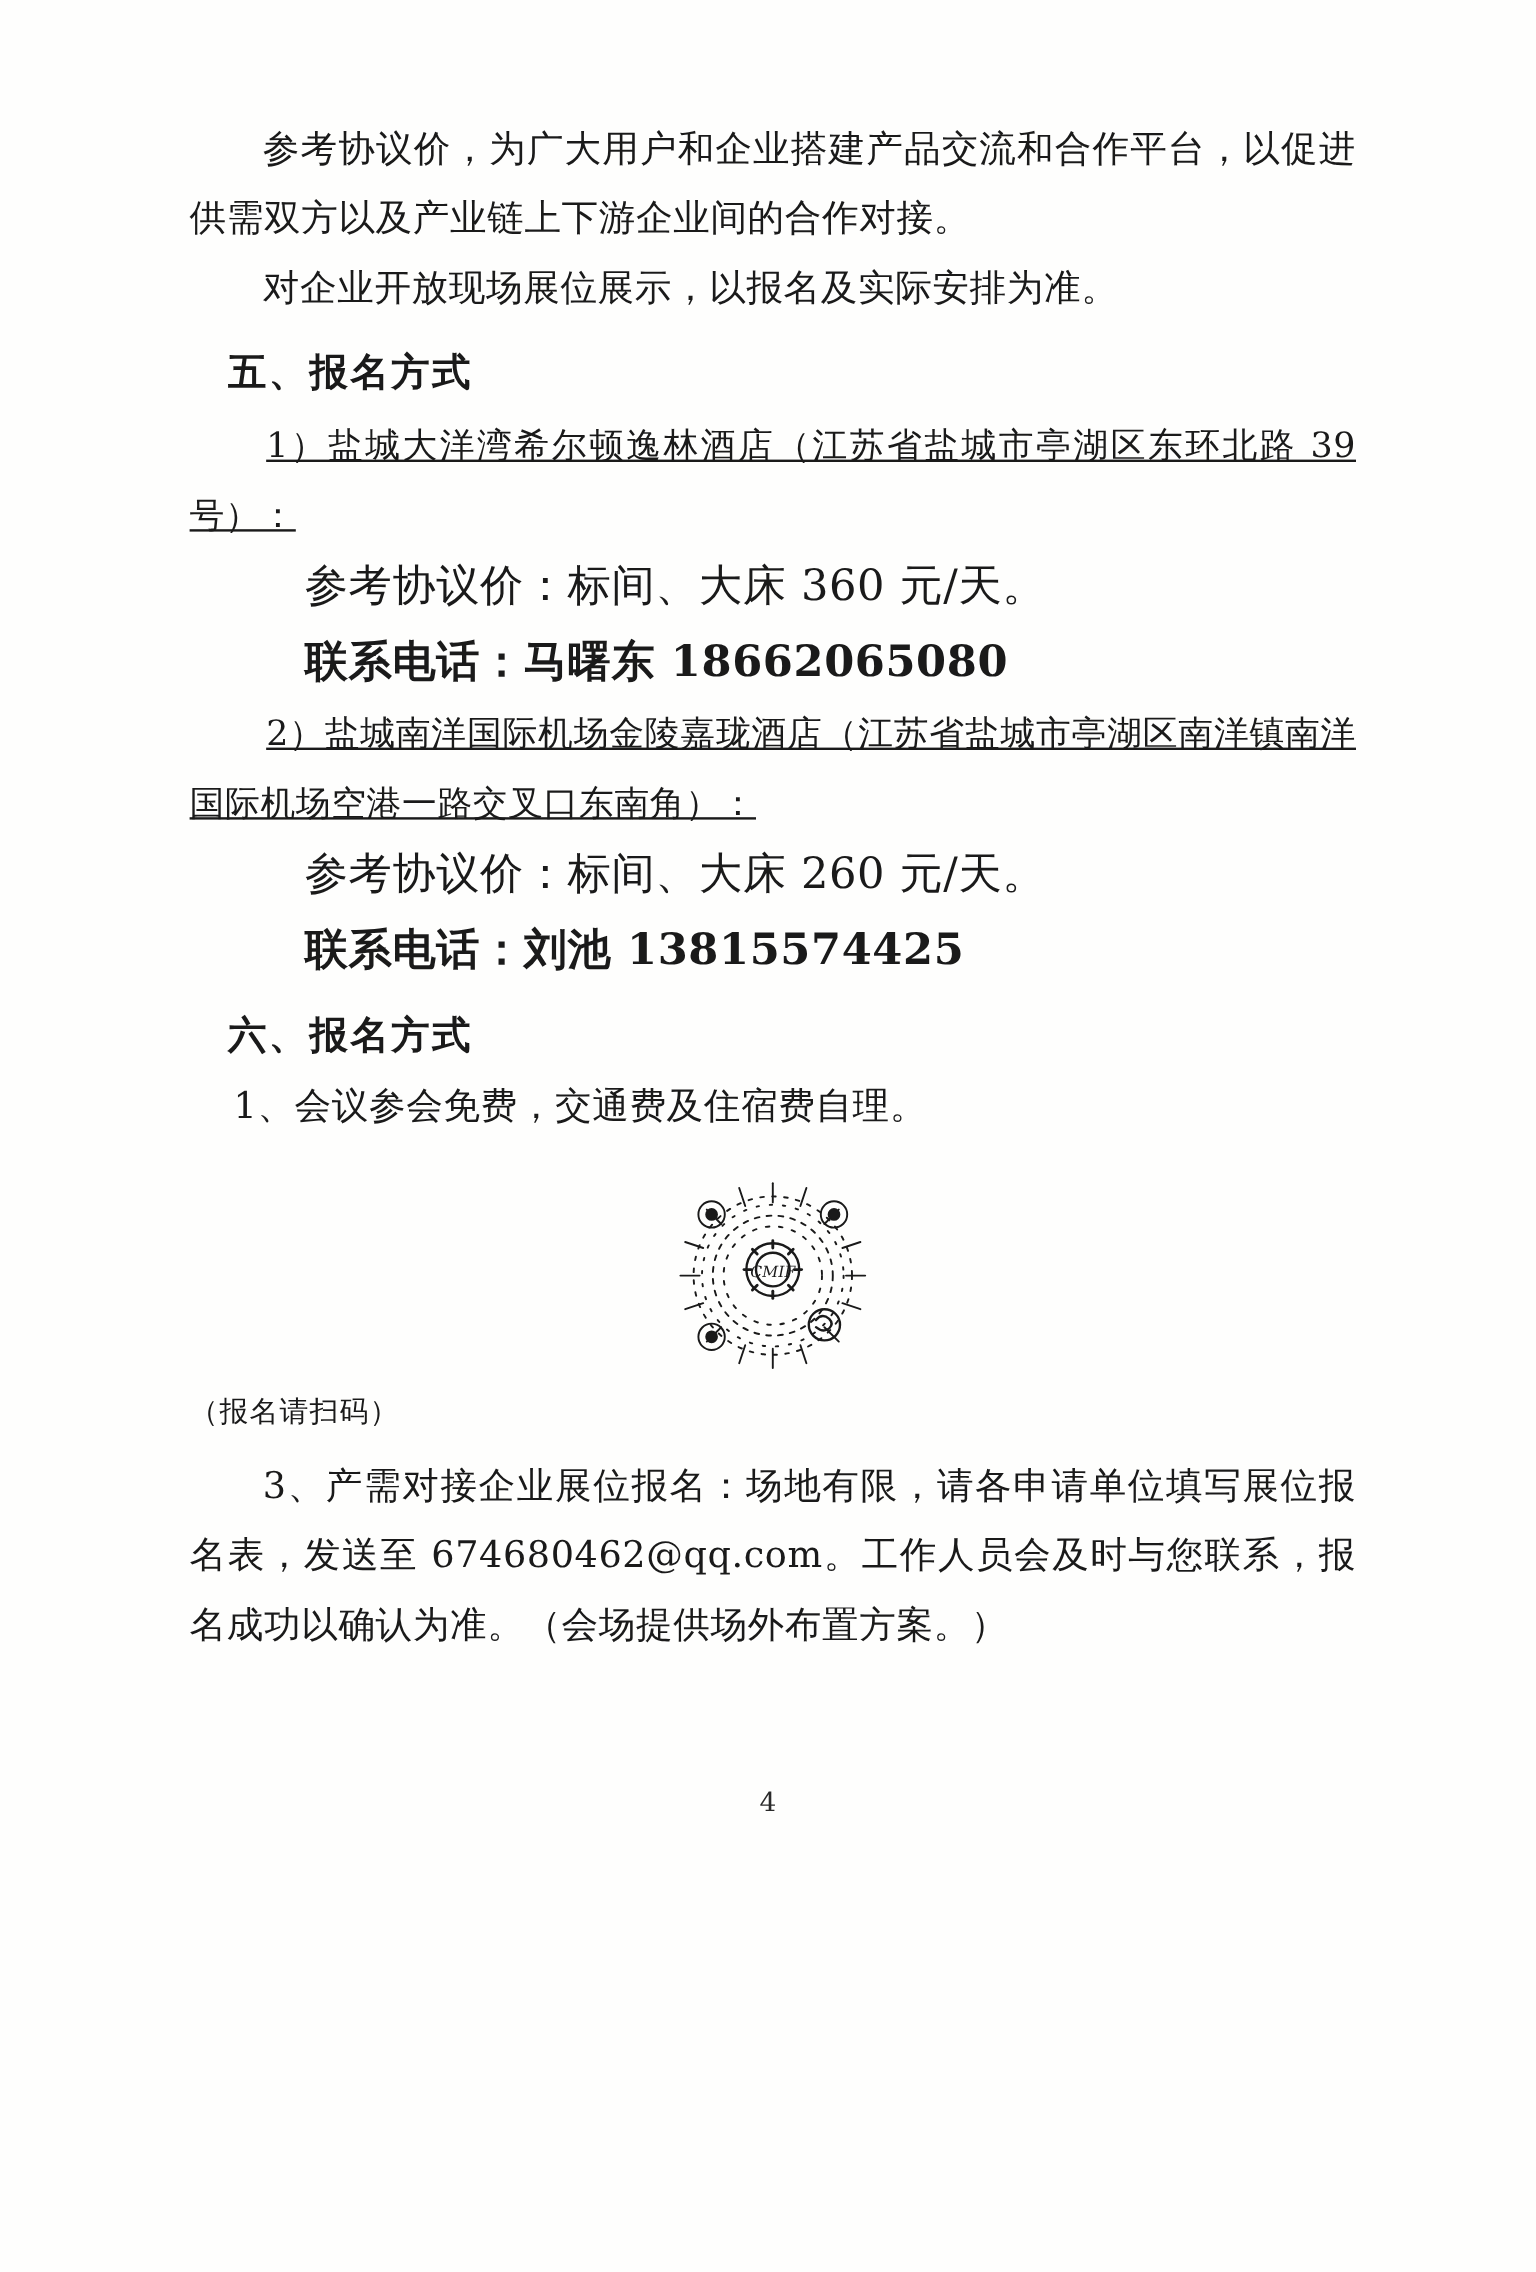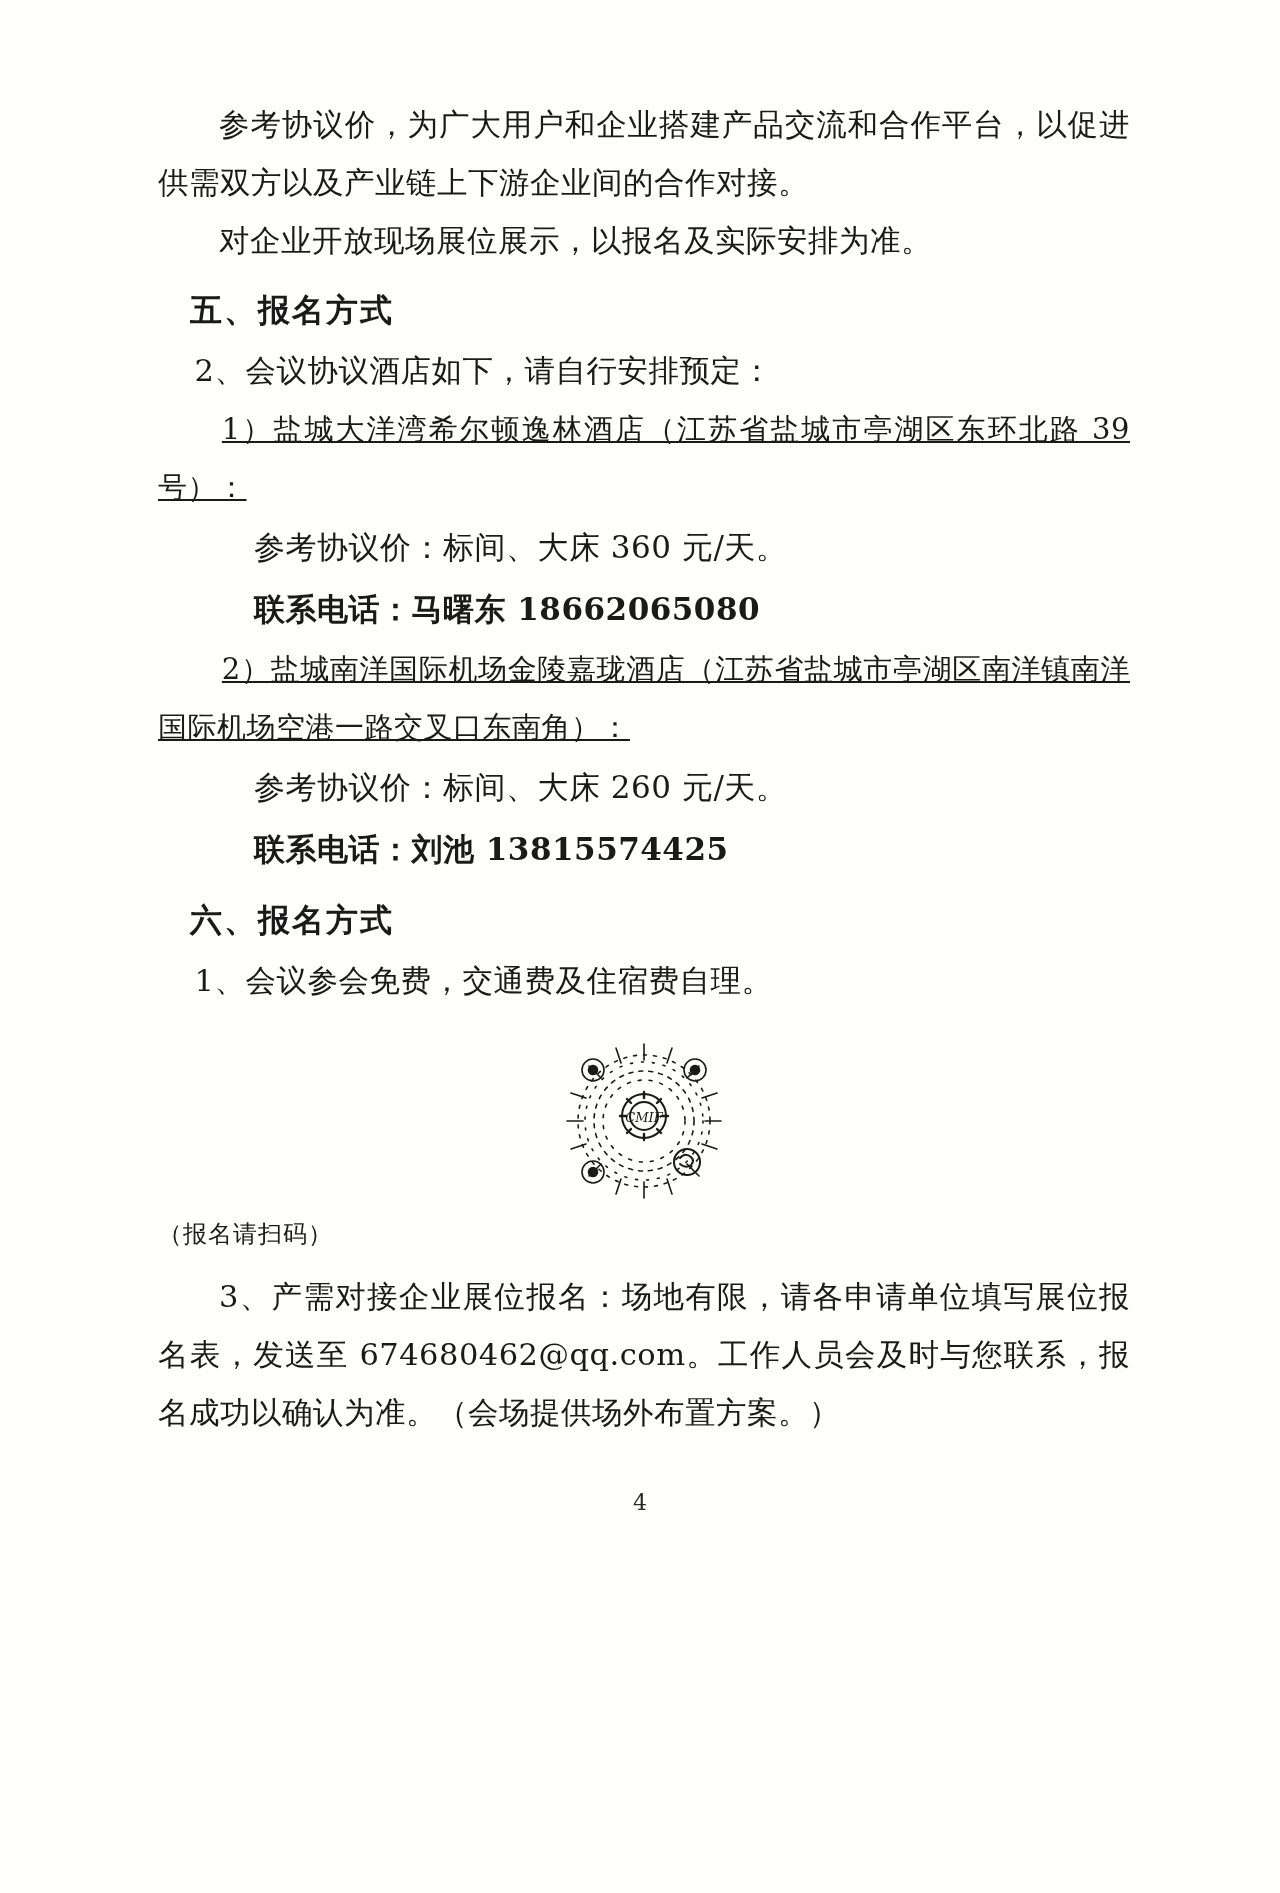--- a/index.html
+++ b/index.html
@@ -60,21 +60,21 @@
     font-size: 29px;
     line-height: 58px;
     letter-spacing: 0.5px;
     text-align: justify;
     text-justify: inter-character;
     text-indent: 2.2em;
     margin: 0;
     text-decoration: underline;
   }
   .indent-deep {
-    font-size: 31px;
+    font-size: 36px;
     line-height: 62px;
     letter-spacing: 0.5px;
     text-indent: 0;
     margin: 0 0 0 96px;
   }
   .mono-ish {
     font-family: "DejaVu Serif", serif;
     letter-spacing: 0.5px;
     font-weight: bold;
   }
@@ -111,21 +111,20 @@
 <body>
 
 <div class="page">
   <div class="content">
 
     <p class="para">参考协议价，为广大用户和企业搭建产品交流和合作平台，以促进供需双方以及产业链上下游企业间的合作对接。</p>
     <p class="para">对企业开放现场展位展示，以报名及实际安排为准。</p>
 
     <h2 class="heading">五、报名方式</h2>
 
-    <p class="sub">2、会议协议酒店如下，请自行安排预定：</p>
 
     <p class="sub2">1）盐城大洋湾希尔顿逸林酒店（江苏省盐城市亭湖区东环北路 39 号）：</p>
     <p class="indent-deep">参考协议价：标间、大床 360 元/天。</p>
     <p class="indent-deep mono-ish">联系电话：马曙东 18662065080</p>
 
     <p class="sub2">2）盐城南洋国际机场金陵嘉珑酒店（江苏省盐城市亭湖区南洋镇南洋国际机场空港一路交叉口东南角）：</p>
     <p class="indent-deep">参考协议价：标间、大床 260 元/天。</p>
     <p class="indent-deep mono-ish">联系电话：刘池 13815574425</p>
 
     <h2 class="heading">六、报名方式</h2>

